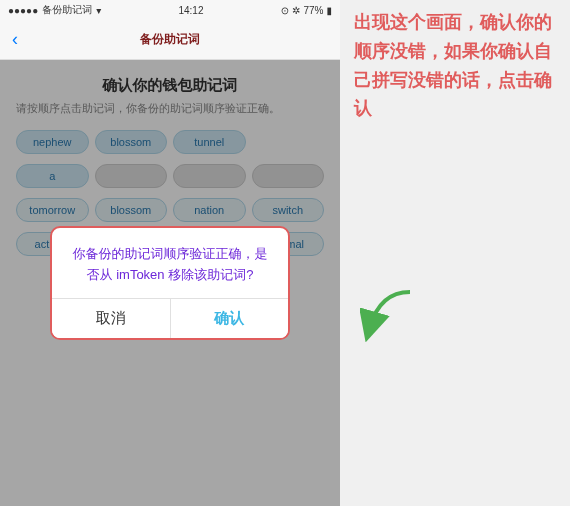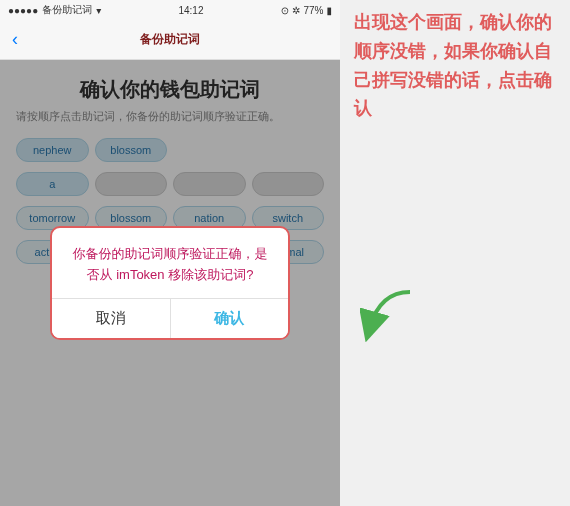--- a/index.html
+++ b/index.html
@@ -64,21 +64,21 @@
     .main-content {
       flex: 1;
       padding: 16px;
       background: #fff;
       overflow: hidden;
       position: relative;
     }
 
     .page-title {
       text-align: center;
-      font-size: 20px;
+      font-size: 15px;
       font-weight: 600;
       color: #333;
       margin-bottom: 6px;
     }
 
     .page-subtitle {
       font-size: 11px;
       color: #888;
       margin-bottom: 14px;
       line-height: 1.4;
@@ -146,21 +146,21 @@
       overflow: hidden;
       border: 2px solid #e05c5c;
     }
 
     .dialog-content {
       padding: 16px 16px 12px;
     }
 
     .dialog-message {
       font-size: 13px;
-      color: #be185d;
+      color: #6d28d9;
       text-align: center;
       line-height: 1.6;
     }
 
     .dialog-buttons {
       display: flex;
       border-top: 1px solid #e0e0e0;
     }
 
     .dialog-btn {
@@ -236,20 +236,21 @@
   </div>
 
   <div class="main-content">
 
     <div class="page-title">确认你的钱包助记词</div>
     <div class="page-subtitle">请按顺序点击助记词，你备份的助记词顺序验证正确。</div>
 
     <div class="word-grid">
       <div class="word-chip selected">nephew</div>
       <div class="word-chip selected">blossom</div>
+      <div class="word-chip selected">tunnel</div>
     </div>
 
     <div class="word-grid">
       <div class="word-chip selected">a</div>
       <div class="word-chip gray"></div>
       <div class="word-chip gray"></div>
       <div class="word-chip gray"></div>
     </div>
 
 

